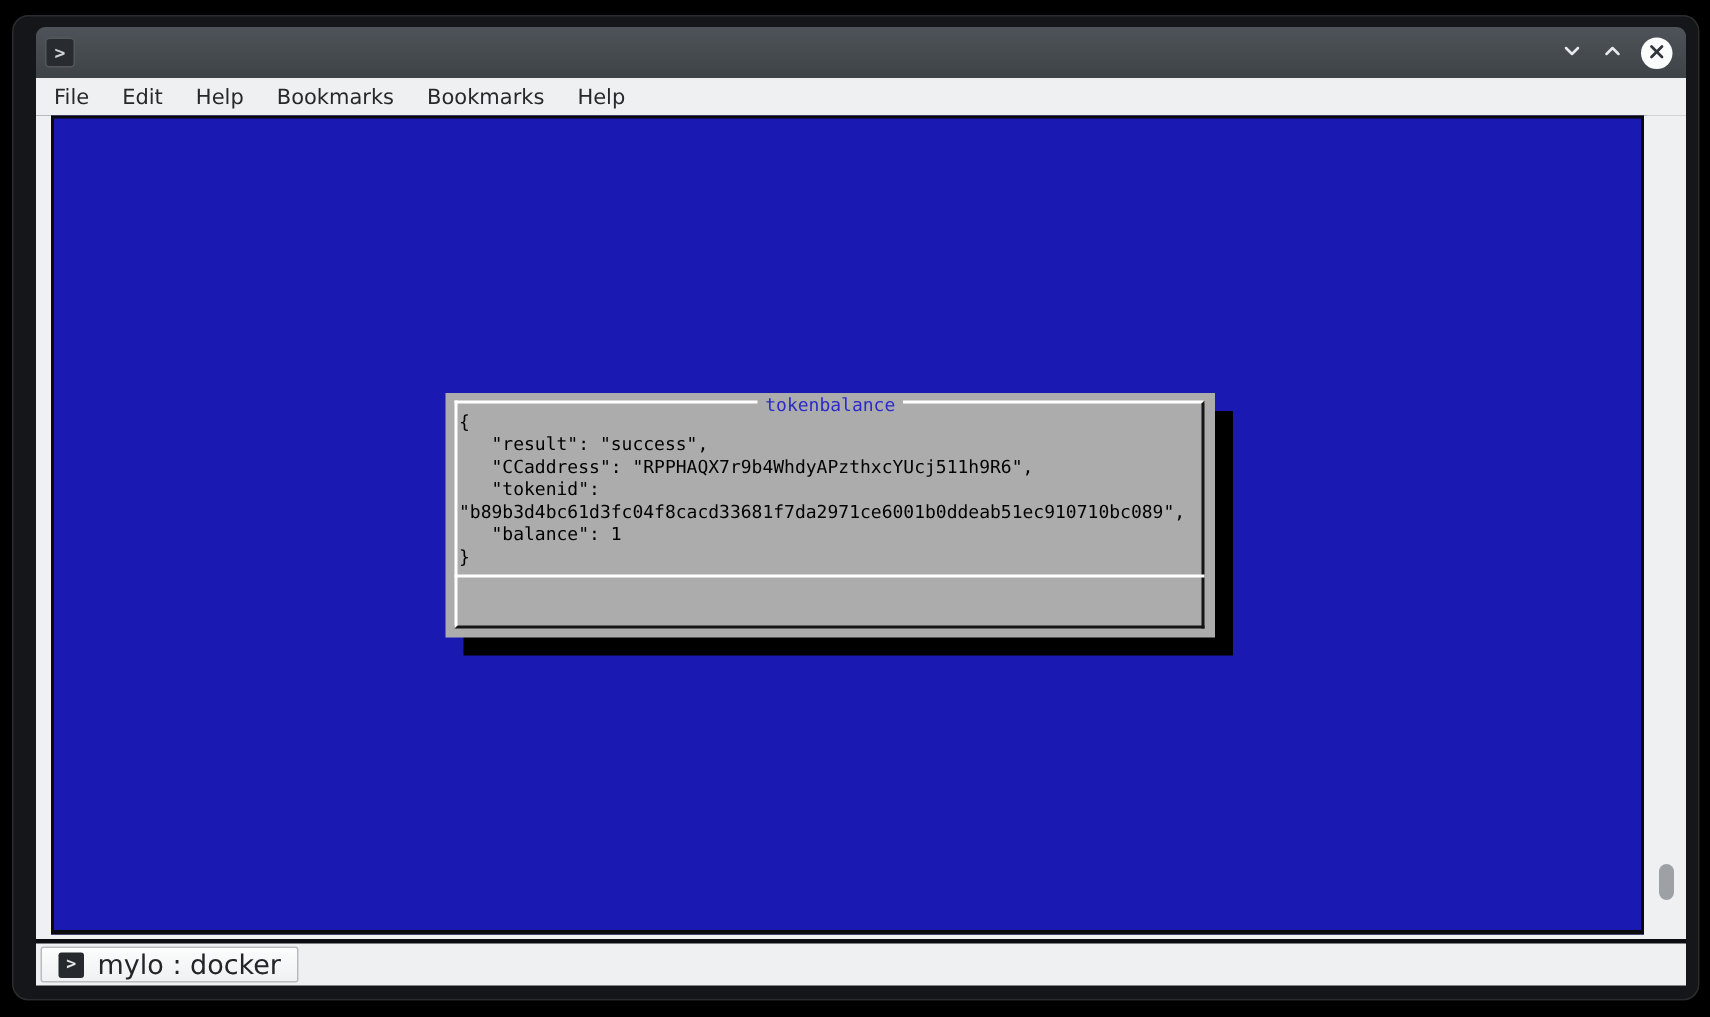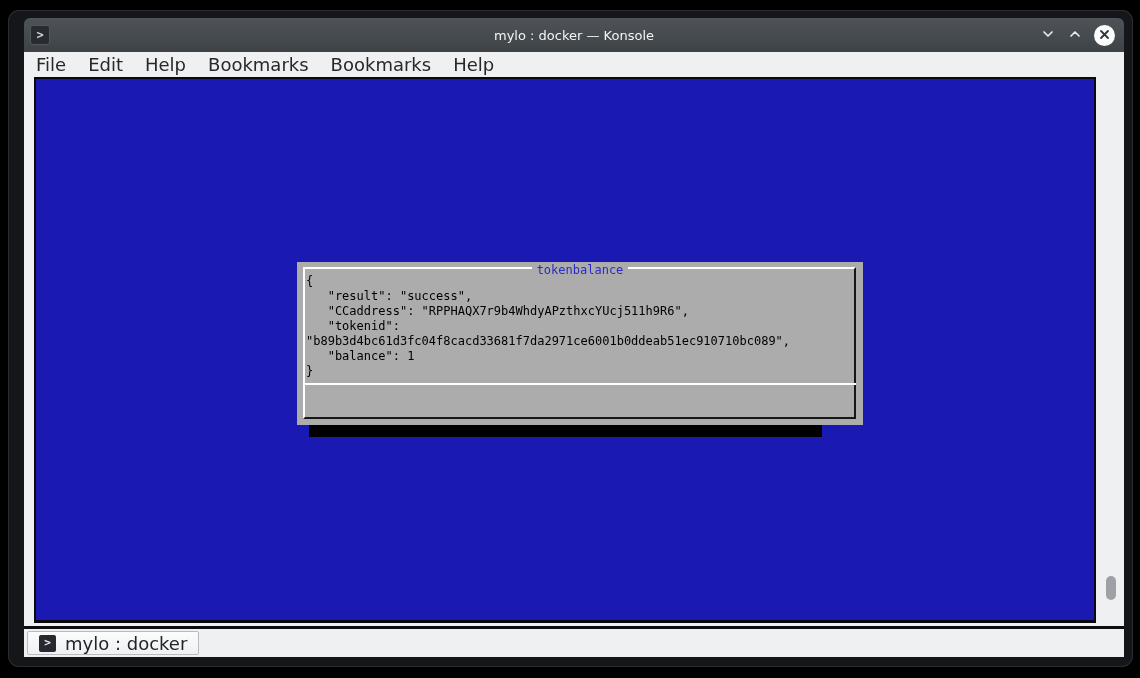--- a/index.html
+++ b/index.html
@@ -56,40 +56,40 @@
     background: #fbfcfc;
     display: flex; align-items: center; justify-content: center;
   }
 
   
   .menubar {
     height: 25px; flex: 0 0 25px;
     background: #eff0f1;
     display: flex; align-items: center;
     padding-left: 1px;
-    font-size: 18px; color: #26292c;
+    font-size: 14px; color: #26292c;
   }
   .menu-item { padding: 0 11px; cursor: default; }
 
   
   .terminal-row { flex: 1 1 auto; position: relative; background: #eff0f1; }
   .screen {
     position: absolute; left: 10px; top: 0; right: 28px; bottom: 3px;
     background: #1a1ab2;
     border: 2px solid #0a0a0e; border-bottom-width: 3px;
   }
 
   
   .dlg-shadow {
     position: absolute; left: 273px; top: 195px;
     width: 513px; height: 163px; background: #000;
   }
   .dlg {
     position: absolute; left: 261px; top: 183px;
-    width: 566px; height: 163px;
+    width: 513px; height: 163px;
     background: #acacac;
     font-family: "DejaVu Sans Mono", "Liberation Mono", monospace;
   }
   .dlg-border {
     position: absolute; left: 6px; top: 5px; right: 7px; bottom: 6px;
     border: 2px solid;
     border-color: #ffffff #161616 #161616 #ffffff;
   }
   .dlg-title {
     position: absolute; top: -3px; left: 0; right: 0;
@@ -151,21 +151,20 @@
   .tab-label { font-size: 18px; color: #232629; }
 </style>
 </head>
 <body>
 
 <div class="window">
   <div class="win-inner">
 
     <div class="titlebar">
       <div class="tb-icon">&gt;</div>
-      <div class="tb-title">mylo : docker — Konsole</div>
       <div class="tb-controls">
         <div class="tb-btn">
           <span>
             <svg width="14" height="14" viewBox="0 0 14 14">
               <polyline points="3,5 7,9 11,5" fill="none" stroke="#e8eaec" stroke-width="1.7" stroke-linecap="round" stroke-linejoin="round"></polyline>
             </svg>
           </span>
         </div>
         <div class="tb-btn">
           <span>

